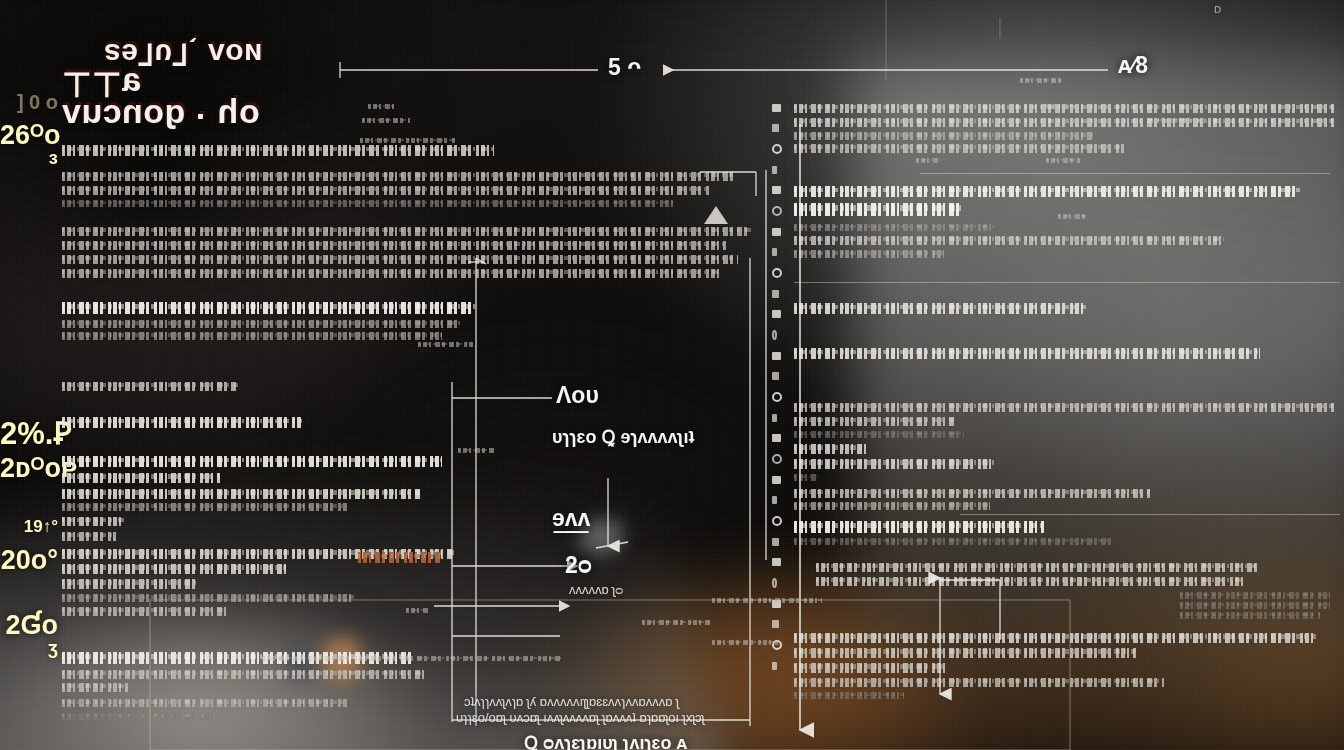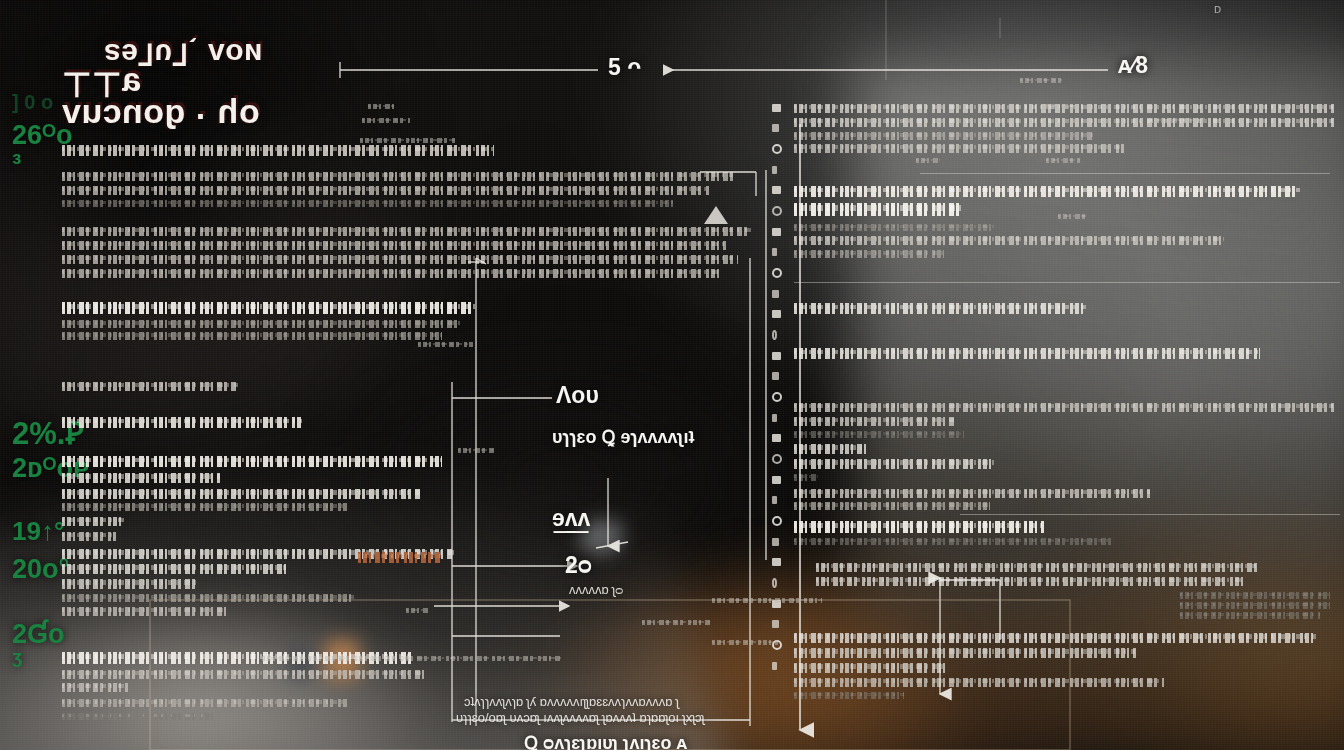--- a/index.html
+++ b/index.html
@@ -119,22 +119,22 @@
   .bullets{ position:absolute; left:-22px; top:0; width:18px; }
   .bullets i{ display:block; height:8px; margin-bottom:12px;
               background:#e8e4dd; opacity:.85; border-radius:1px; }
   .bullets i:nth-child(2n){ width:7px; opacity:.7; }
   .bullets i:nth-child(3n){ width:10px; height:10px; border-radius:50%;
               background:transparent; border:2px solid #efece6; }
   .bullets i:nth-child(4n){ width:5px; }
   .bullets i{ width:9px; }
 
   
-  .marginnums{ position:absolute; left:12px; top:92px; width:58px;
-               color:#15803d; font-weight:700; font-size:25px; line-height:1; }
+  .marginnums{ position:absolute; left:0; top:92px; width:58px;
+               color:#fef9c3; font-weight:700; font-size:25px; line-height:1;text-align:right; }
   .marginnums span{ display:block; text-shadow:0 0 8px rgba(0,0,0,.85);
                     filter:blur(.25px); }
 
   
   .anno{ position:absolute; inset:0; pointer-events:none; }
   .anno svg{ position:absolute; inset:0; width:100%; height:100%; }
 
   .alabel{ position:absolute; color:#f7f5f1; font-weight:700;
            text-shadow:0 0 8px rgba(0,0,0,.9); filter:blur(.25px);
            white-space:nowrap; }
@@ -178,21 +178,21 @@
     <div class="bg-layer bg-vig"></div>
   </div>
 
   <div class="doc">
 
     <div class="marginnums">
       <span style="font-size:20px;opacity:.45;margin-bottom:10px">] 0 ᴏ</span>
       <span style="font-size:27px;margin-bottom:242px">26ᴼᴏ ᵌ</span>
       <span style="font-size:31px;margin-bottom:6px">2%.Ꝑ</span>
       <span style="font-size:27px;margin-bottom:36px">2ᴅᴼᴏᴘ</span>
-      <span style="font-size:26px;margin-bottom:12px">19↑°</span>
+      <span style="font-size:17px;margin-bottom:12px">19↑°</span>
       <span style="font-size:27px;margin-bottom:38px">20ᴏ°</span>
       <span style="font-size:27px">2Ɠᴏ ᶾ</span>
     </div>
 
     <div class="col col-left">
 
       <div class="title">
         <span>ʌnɔuoɓ · ɥo ⊥⊥ɐ</span>
         <span class="t2">ƨɘ⅂ᴜ⅂ˎ ʌoи</span>
       </div>

